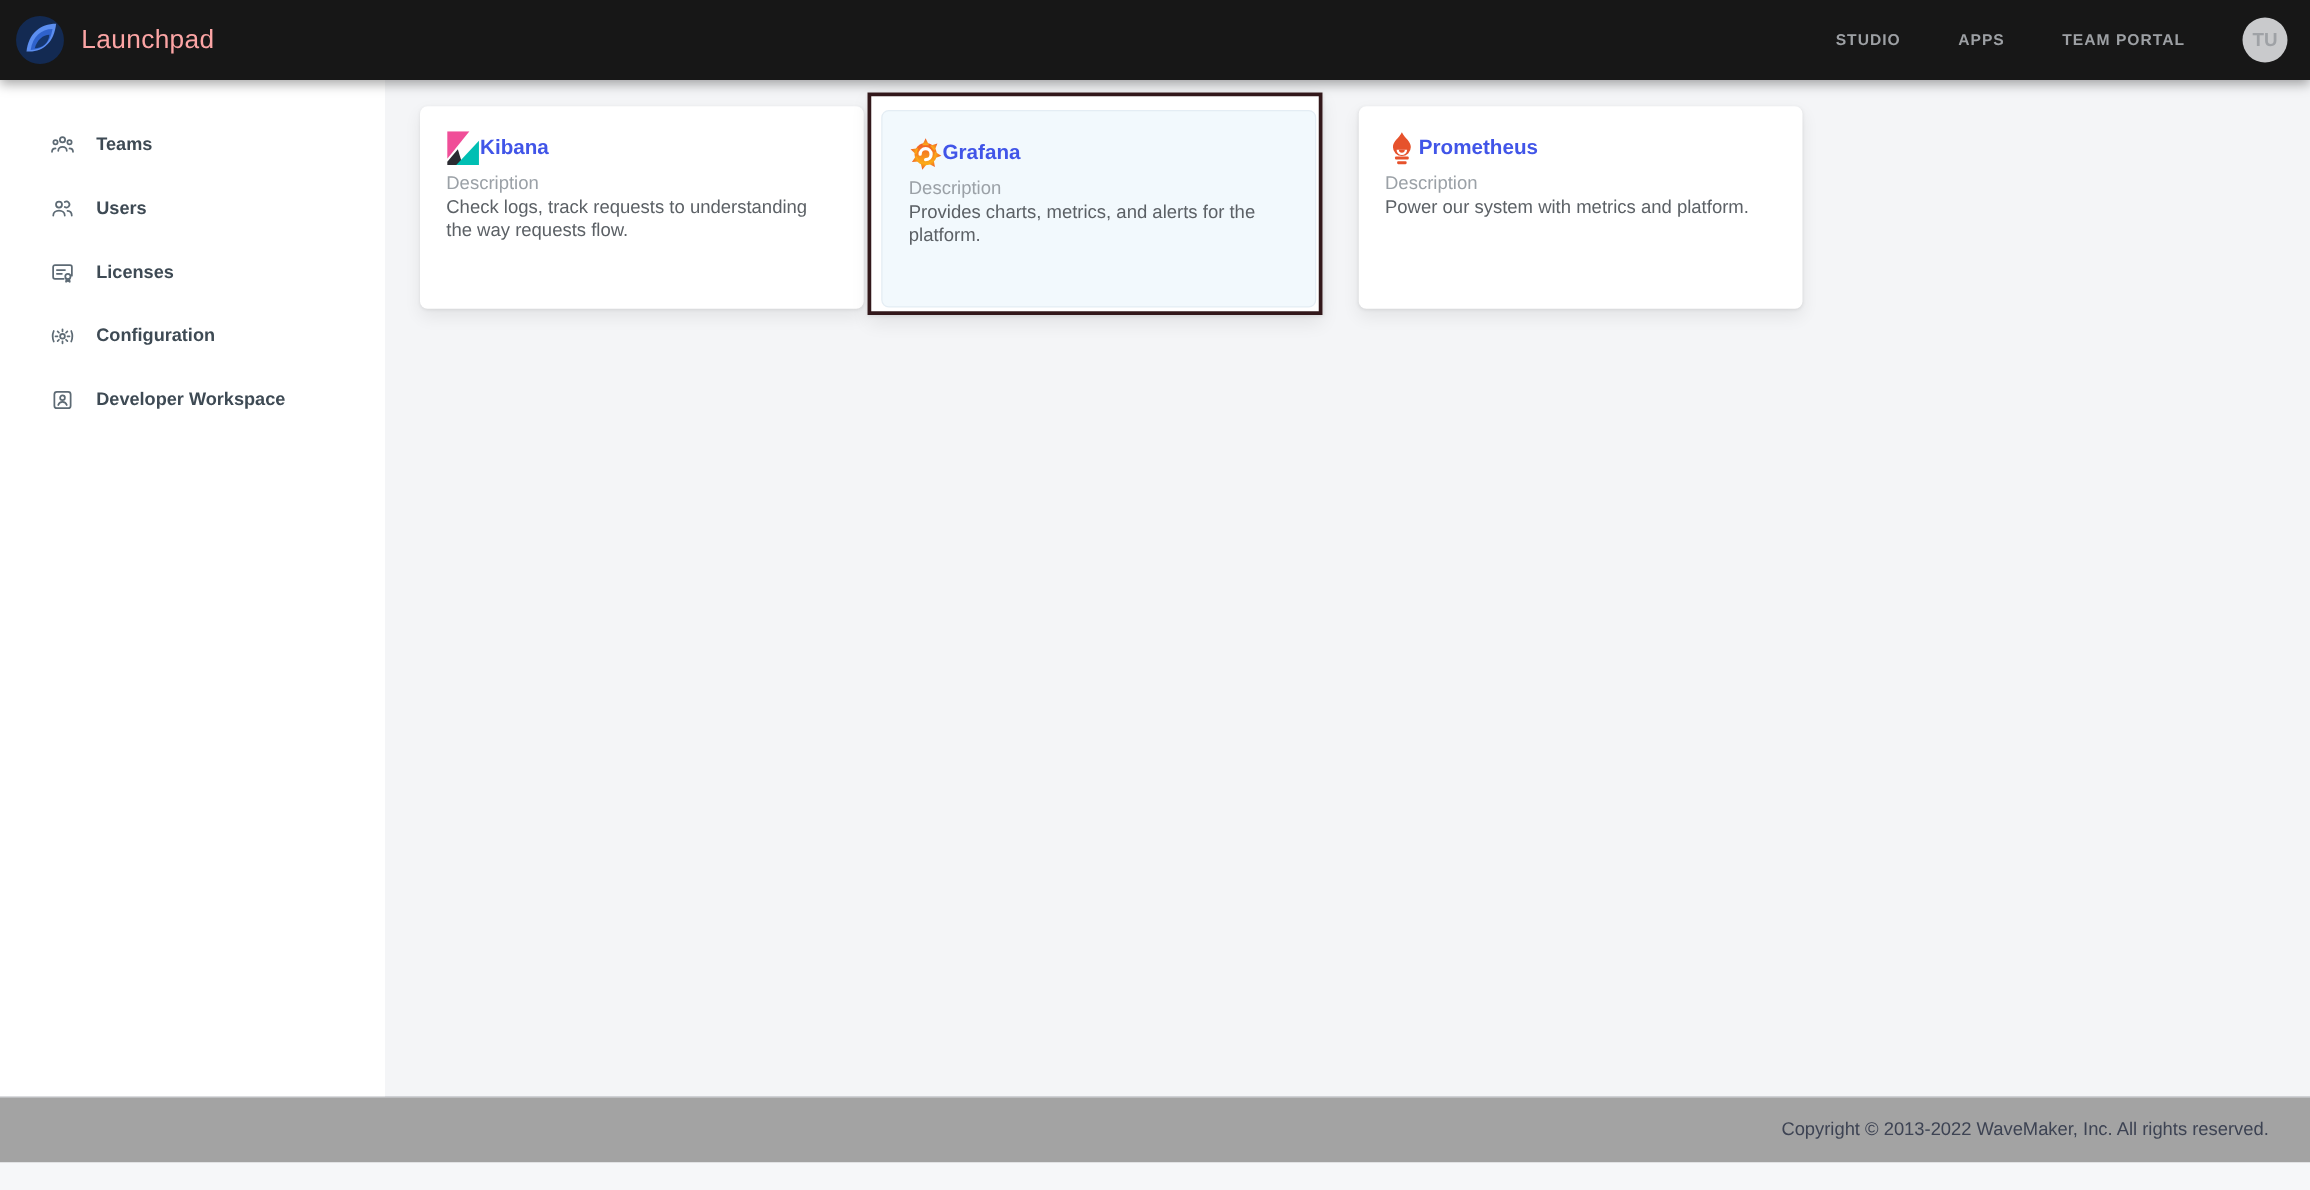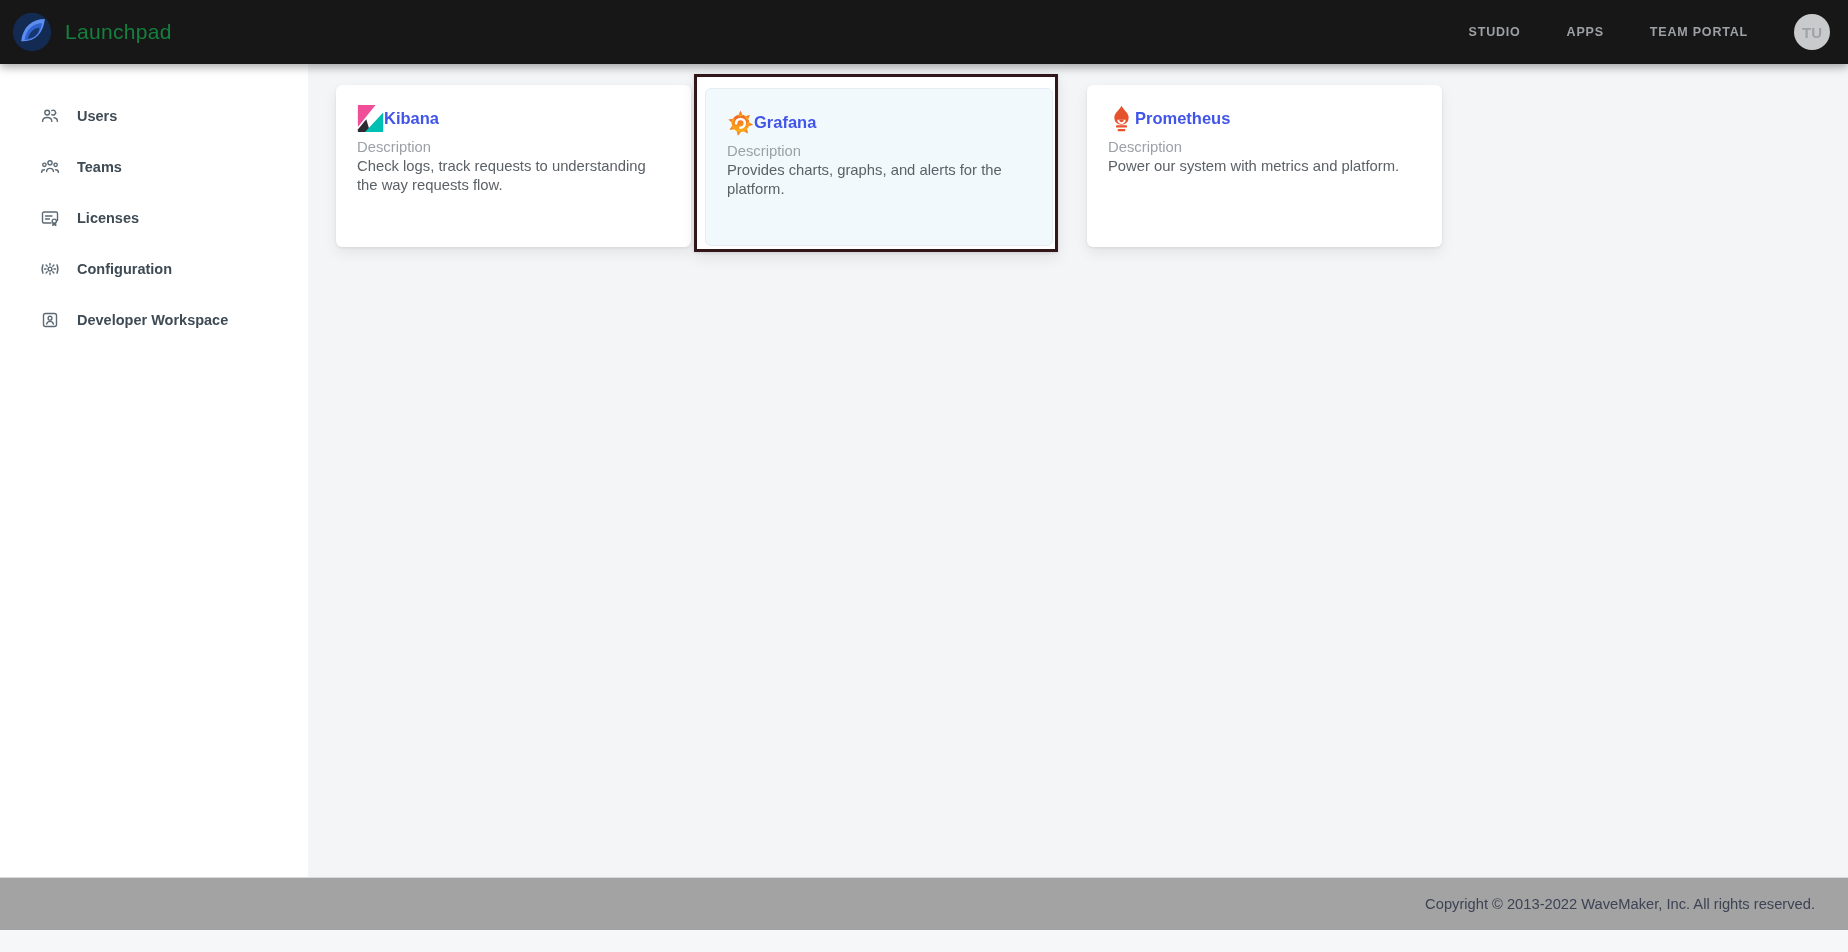--- a/index.html
+++ b/index.html
@@ -11,21 +11,21 @@
   }
 
   
   .topbar {
     position:absolute; left:0; top:0; width:1848px; height:64px;
     background:#171717; display:flex; align-items:center;
     box-shadow:0 3px 9px rgba(0,0,0,.35); z-index:20;
   }
   .brand { display:flex; align-items:center; margin-left:12px; cursor:pointer; }
   .brand svg { width:40px; height:40px; }
-  .app-title { color:#15803d; font-size:21px; font-weight:400; letter-spacing:.3px; margin-left:13px; }
+  .app-title { color:#fca5a5; font-size:21px; font-weight:400; letter-spacing:.3px; margin-left:13px; }
   .topnav { margin-left:auto; display:flex; align-items:center; gap:46px; padding-right:18px; }
   .topnav .navlink {
     color:#9da0a4; font-size:12.5px; letter-spacing:.8px; font-weight:700;
     cursor:pointer; white-space:nowrap;
   }
   .avatar {
     width:36px; height:36px; border-radius:50%; background:#c9cacc;
     color:#9fa2a6; font-weight:bold; font-size:15px;
     display:flex; align-items:center; justify-content:center; cursor:pointer;
   }
@@ -101,38 +101,38 @@
       <span>TU</span>
     </div>
   </div>
 </div>
 
 <div class="sidebar">
   <div class="sidebar-list">
 
     <div class="sidebar-item">
       <svg viewBox="0 0 20 20">
-        <circle cx="7.2" cy="6.6" r="2.4"></circle>
-          <path d="M11.8 4.6a2.4 2.4 0 1 1 0 4"></path>
-        <path d="M2.6 15.4c0-2.4 2-3.9 4.6-3.9s4.6 1.5 4.6 3.9"></path>
-        <path d="M14 11.7c2.2.2 3.4 1.7 3.4 3.7"></path>
-      </svg>
-      <span class="lbl">Users</span>
-    </div>
-
-    <div class="sidebar-item">
-      <svg viewBox="0 0 20 20">
         <circle cx="10" cy="5.8" r="2.1"></circle>
           <circle cx="4.4" cy="7.8" r="1.7"></circle>
           <circle cx="15.6" cy="7.8" r="1.7"></circle>
         <path d="M6.6 14.6c0-1.9 1.5-3.2 3.4-3.2s3.4 1.3 3.4 3.2"></path>
         <path d="M1.6 15.4c0-1.6 1.2-2.7 2.8-2.7"></path>
           <path d="M18.4 15.4c0-1.6-1.2-2.7-2.8-2.7"></path>
       </svg>
       <span class="lbl">Teams</span>
+    </div>
+
+    <div class="sidebar-item">
+      <svg viewBox="0 0 20 20">
+        <circle cx="7.2" cy="6.6" r="2.4"></circle>
+          <path d="M11.8 4.6a2.4 2.4 0 1 1 0 4"></path>
+        <path d="M2.6 15.4c0-2.4 2-3.9 4.6-3.9s4.6 1.5 4.6 3.9"></path>
+        <path d="M14 11.7c2.2.2 3.4 1.7 3.4 3.7"></path>
+      </svg>
+      <span class="lbl">Users</span>
     </div>
 
     <div class="sidebar-item">
       <svg viewBox="0 0 20 20">
         <path d="M17.5 12.5V5.5c0-.8-.7-1.5-1.5-1.5H4c-.8 0-1.5.7-1.5 1.5v8c0 .8.7 1.5 1.5 1.5h7"></path>
         <path d="M5.5 8h6.5M5.5 11h4"></path>
         <circle cx="14.3" cy="13.2" r="2.1"></circle>
         <path d="M13.3 15l-.5 2.4 1.5-.9 1.5.9-.5-2.4"></path>
       </svg>
       <span class="lbl">Licenses</span>
@@ -197,21 +197,21 @@
               <polygon points="16,2 12.8,8.5 19.2,8.5" transform="rotate(192 16 17)"></polygon>
               <polygon points="16,2 12.8,8.5 19.2,8.5" transform="rotate(240 16 17)"></polygon>
               <polygon points="16,2 12.8,8.5 19.2,8.5" transform="rotate(288 16 17)"></polygon>
             </g>
           </g>
           <path d="M16 17 m-5.2 0 a5.2 5.2 0 1 1 5.2 5.2" fill="none" stroke="#ffffff" stroke-width="3.1" stroke-linecap="round"></path>
         </svg>
         <span class="card-title">Grafana</span>
       </div>
       <div class="desc-label">Description</div>
-      <div class="desc-text">Provides charts, graphs, and alerts for the platform.</div>
+      <div class="desc-text">Provides charts, metrics, and alerts for the platform.</div>
     </div>
   </div>
 
   <div class="card card-prometheus">
     <div class="card-head">
       <svg class="card-logo" viewBox="0 0 32 32">
         <path d="M16 1 C13 7 7.5 9.5 7.5 15 a8.5 8.5 0 0 0 17 0 C24.5 9.5 19 7 16 1 Z" fill="#e6522c"></path>
         <path d="M11 17.5 h10 a5 5 0 0 1 -10 0 Z" fill="#ffffff"></path>
         <path d="M13.2 17.5 h5.6 a2.8 2.8 0 0 1 -5.6 0 Z" fill="#e6522c"></path>
         <rect x="9.5" y="24" width="13" height="2.8" rx="1" fill="#e6522c"></rect>

